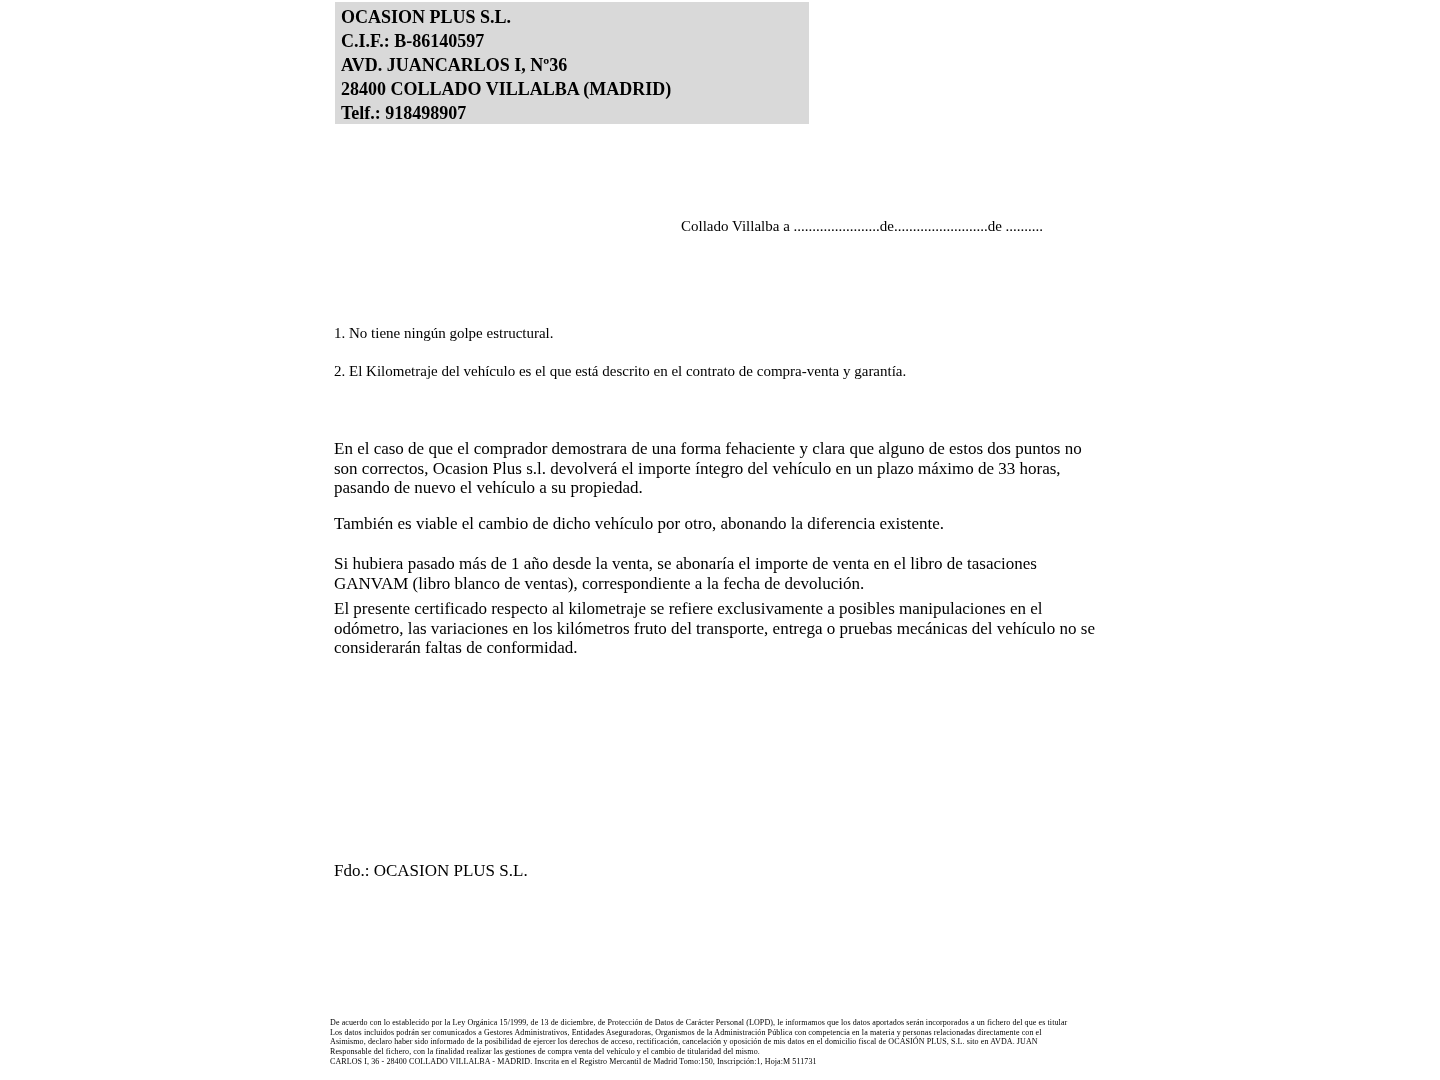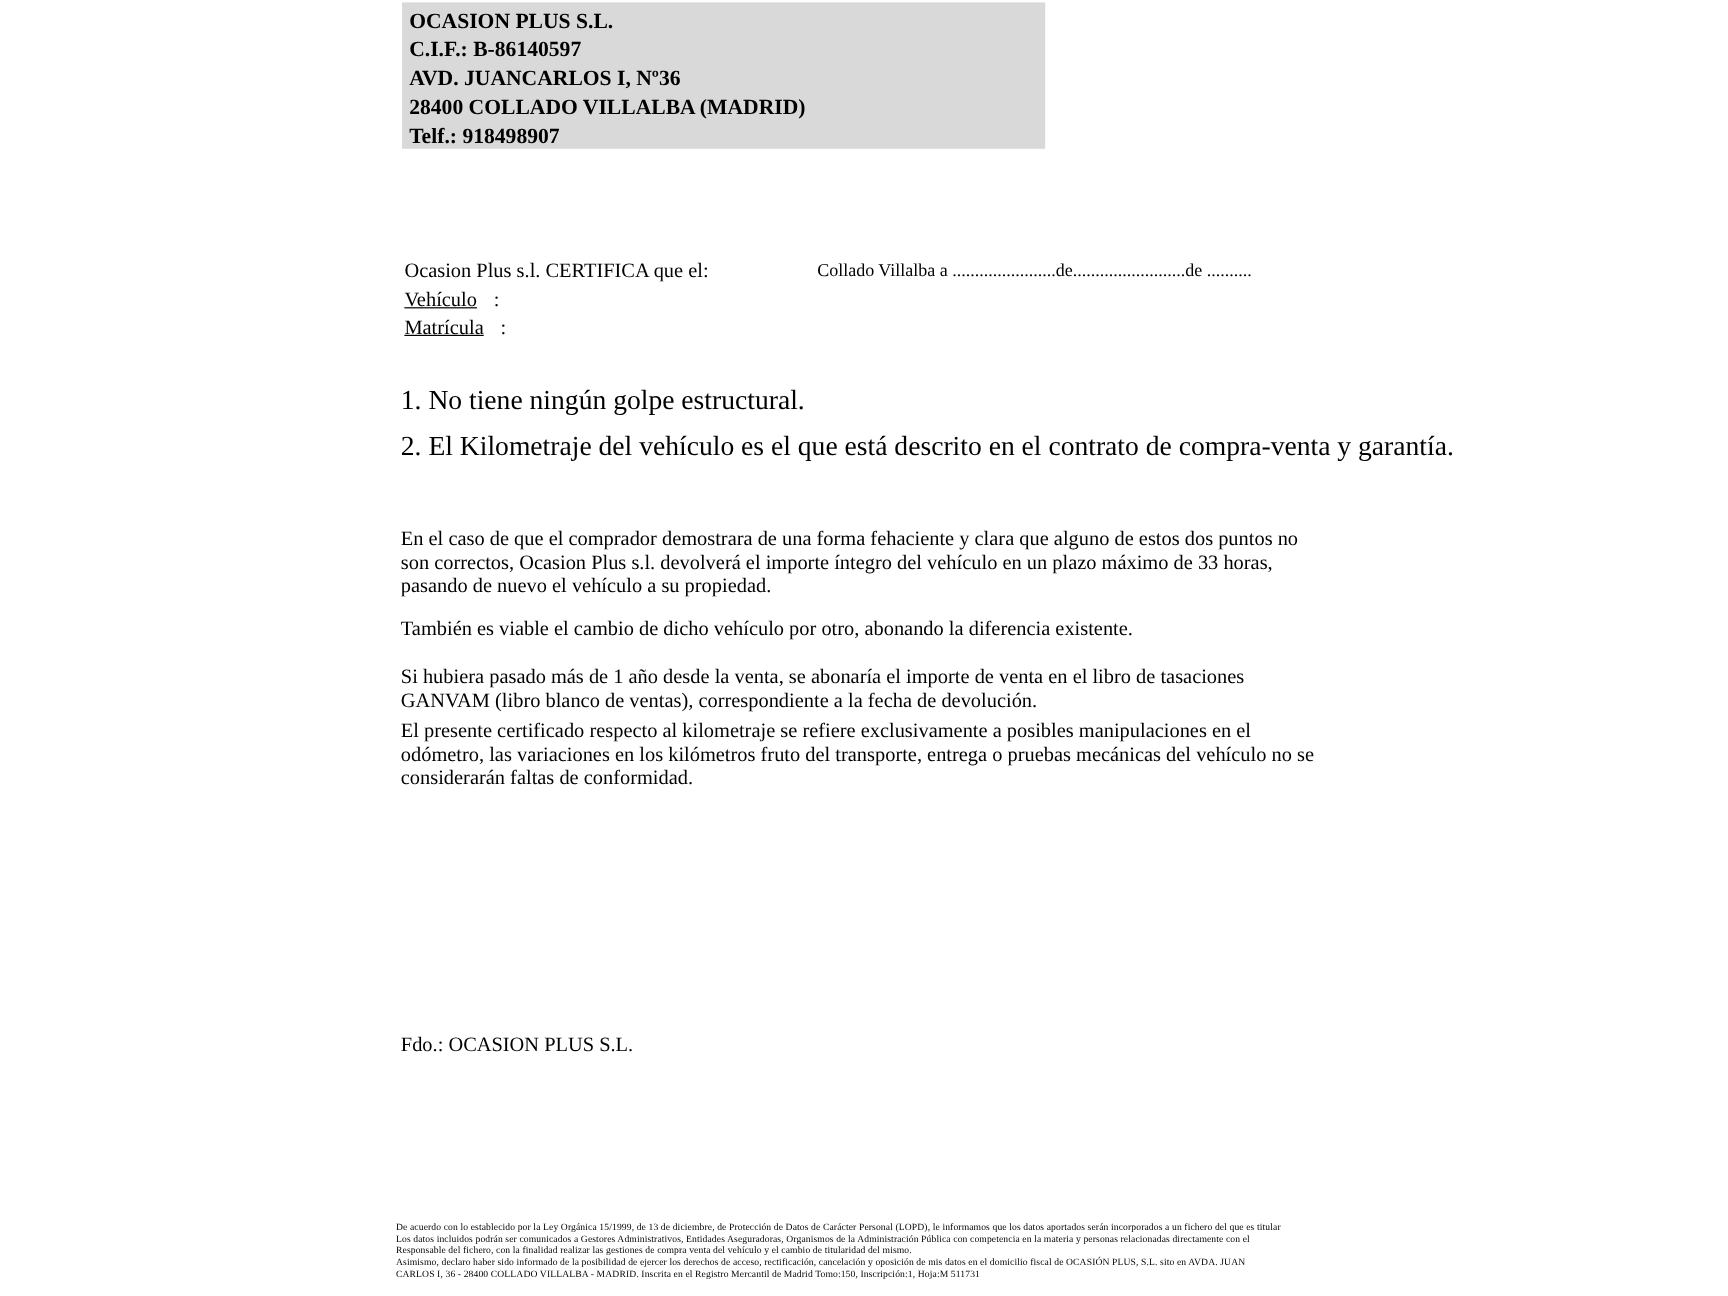--- a/index.html
+++ b/index.html
@@ -15,21 +15,21 @@
     position: relative;
     width: 1440px;
     height: 1080px;
     background: #ffffff;
   }
   
   .letterhead {
     position: absolute;
     left: 335px;
     top: 2px;
-    width: 536px;
+    width: 474px;
     height: 122px;
     background: #d9d9d9;
     padding: 3px 0 0 6px;
   }
   .letterhead .lh-line {
     font-weight: bold;
     font-size: 18px;
     line-height: 24px;
     white-space: nowrap;
   }
@@ -47,21 +47,21 @@
   .cert-block {
     position: absolute;
     left: 337px;
     top: 214px;
     font-size: 17px;
   }
   .cert-block .cert-line { line-height: 23.5px; }
   .cert-label { text-decoration: underline; }
   .cert-colon { margin-left: 14px; }
   
-  .point { position: absolute; left: 334px; font-size: 23px; line-height: 19.5px; white-space: nowrap; }
+  .point { position: absolute; left: 334px; font-size: 15px; line-height: 19.5px; white-space: nowrap; }
   .point-1 { top: 324px; }
   .point-2 { top: 362px; }
   
   .para {
     position: absolute;
     left: 334px;
     width: 764px;
     font-size: 17px;
     line-height: 19.5px;
     text-align: left;
@@ -101,37 +101,32 @@
   <div class="letterhead" style="background-color: rgb(217, 217, 217);">
     <div class="lh-line">OCASION PLUS S.L.</div>
     <div class="lh-line">C.I.F.: B-86140597</div>
     <div class="lh-line">AVD. JUANCARLOS I, Nº36</div>
     <div class="lh-line">28400 COLLADO VILLALBA (MADRID)</div>
     <div class="lh-line">Telf.: 918498907</div>
   </div>
 
   <div class="date-line">Collado Villalba a .......................de.........................de ..........</div>
 
-  <div class="cert-block">
-    <div class="cert-line">Ocasion Plus s.l. CERTIFICA que el:</div>
-    <div class="cert-line"><span class="cert-label">Vehículo</span><span class="cert-colon">:</span></div>
-    <div class="cert-line"><span class="cert-label">Matrícula</span><span class="cert-colon">:</span></div>
-  </div>
 
   <div class="point point-1">1. No tiene ningún golpe estructural.</div>
   <div class="point point-2">2. El Kilometraje del vehículo es el que está descrito en el contrato de compra-venta y garantía.</div>
 
   <div class="para para-1">En el caso de que el comprador demostrara de una forma fehaciente y clara que alguno de estos dos puntos no son correctos, Ocasion Plus s.l. devolverá el importe íntegro del vehículo en un plazo máximo de 33 horas, pasando de nuevo el vehículo a su propiedad.</div>
   <div class="para para-2">También es viable el cambio de dicho vehículo por otro, abonando la diferencia existente.</div>
   <div class="para para-3">Si hubiera pasado más de 1 año desde la venta, se abonaría el importe de venta en el libro de tasaciones GANVAM (libro blanco de ventas), correspondiente a la fecha de devolución.</div>
   <div class="para para-4">El presente certificado respecto al kilometraje se refiere exclusivamente a posibles manipulaciones en el odómetro, las variaciones en los kilómetros fruto del transporte, entrega o pruebas mecánicas del vehículo no se considerarán faltas de conformidad.</div>
 
   <div class="signature">Fdo.: OCASION PLUS S.L.</div>
 
   <div class="legal">
     <div class="legal-line">De acuerdo con lo establecido por la Ley Orgánica 15/1999, de 13 de diciembre, de Protección de Datos de Carácter Personal (LOPD), le informamos que los datos aportados serán incorporados a un fichero del que es titular</div>
     <div class="legal-line">Los datos incluidos podrán ser comunicados a Gestores Administrativos, Entidades Aseguradoras, Organismos de la Administración Pública con competencia en la materia y personas relacionadas directamente con el</div>
+    <div class="legal-line">Asimismo, declaro haber sido informado de la posibilidad de ejercer los derechos de acceso, rectificación, cancelación y oposición de mis datos en el domicilio fiscal de OCASIÓN PLUS, S.L. sito en AVDA. JUAN</div>
     <div class="legal-line">Responsable del fichero, con la finalidad realizar las gestiones de compra venta del vehículo y el cambio de titularidad del mismo.</div>
-    <div class="legal-line">Asimismo, declaro haber sido informado de la posibilidad de ejercer los derechos de acceso, rectificación, cancelación y oposición de mis datos en el domicilio fiscal de OCASIÓN PLUS, S.L. sito en AVDA. JUAN</div>
     <div class="legal-line">CARLOS I, 36 - 28400 COLLADO VILLALBA - MADRID. Inscrita en el Registro Mercantil de Madrid Tomo:150, Inscripción:1, Hoja:M 511731</div>
   </div>
 
 </div>
 
 </body></html>

